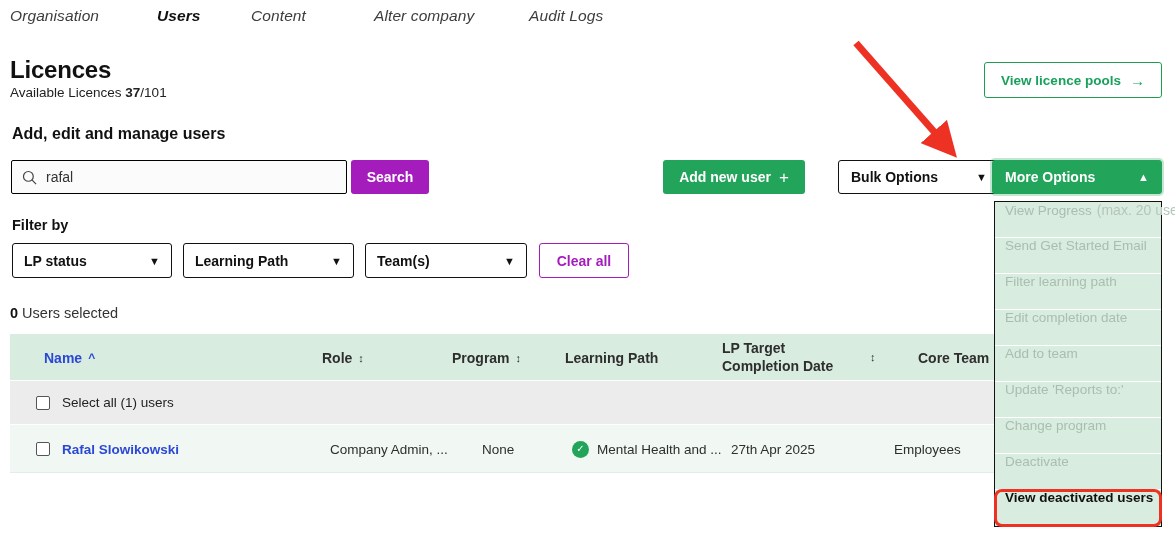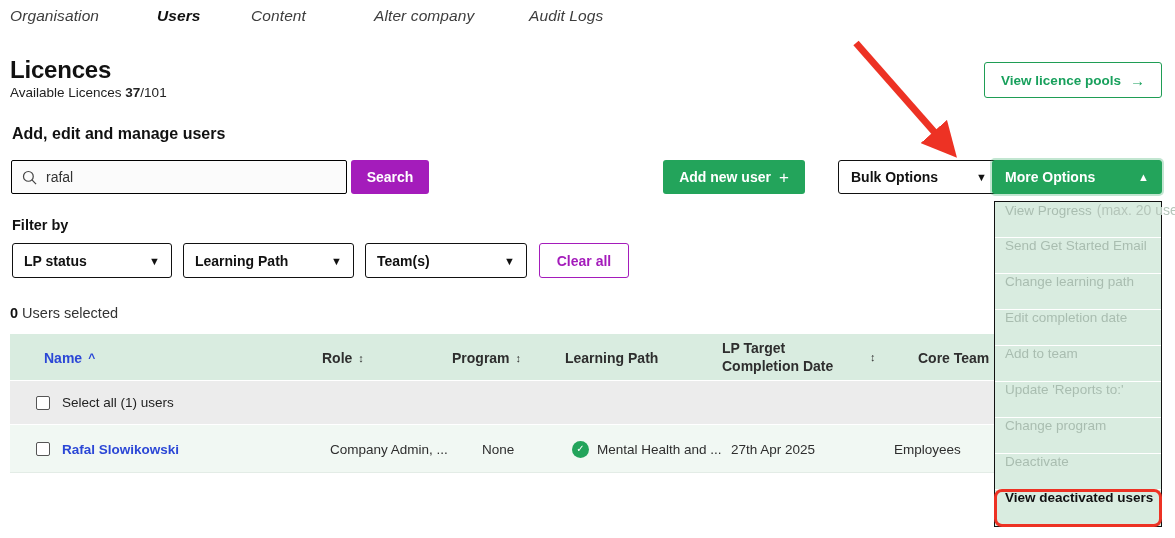--- a/index.html
+++ b/index.html
@@ -316,21 +316,21 @@
 
   <div class="menu" id="menu-root">
       <div class="menu-item">
         <span>View Progress</span>
         <span class="sub">(max. 20 users)</span>
       </div>
       <div class="menu-item">
         <span>Send Get Started Email</span>
       </div>
       <div class="menu-item">
-        <span>Change learning path</span>
+        <span>Filter learning path</span>
       </div>
       <div class="menu-item">
         <span>Edit completion date</span>
       </div>
       <div class="menu-item">
         <span>Add to team</span>
       </div>
       <div class="menu-item">
         <span>Update 'Reports to:'</span>
       </div>

